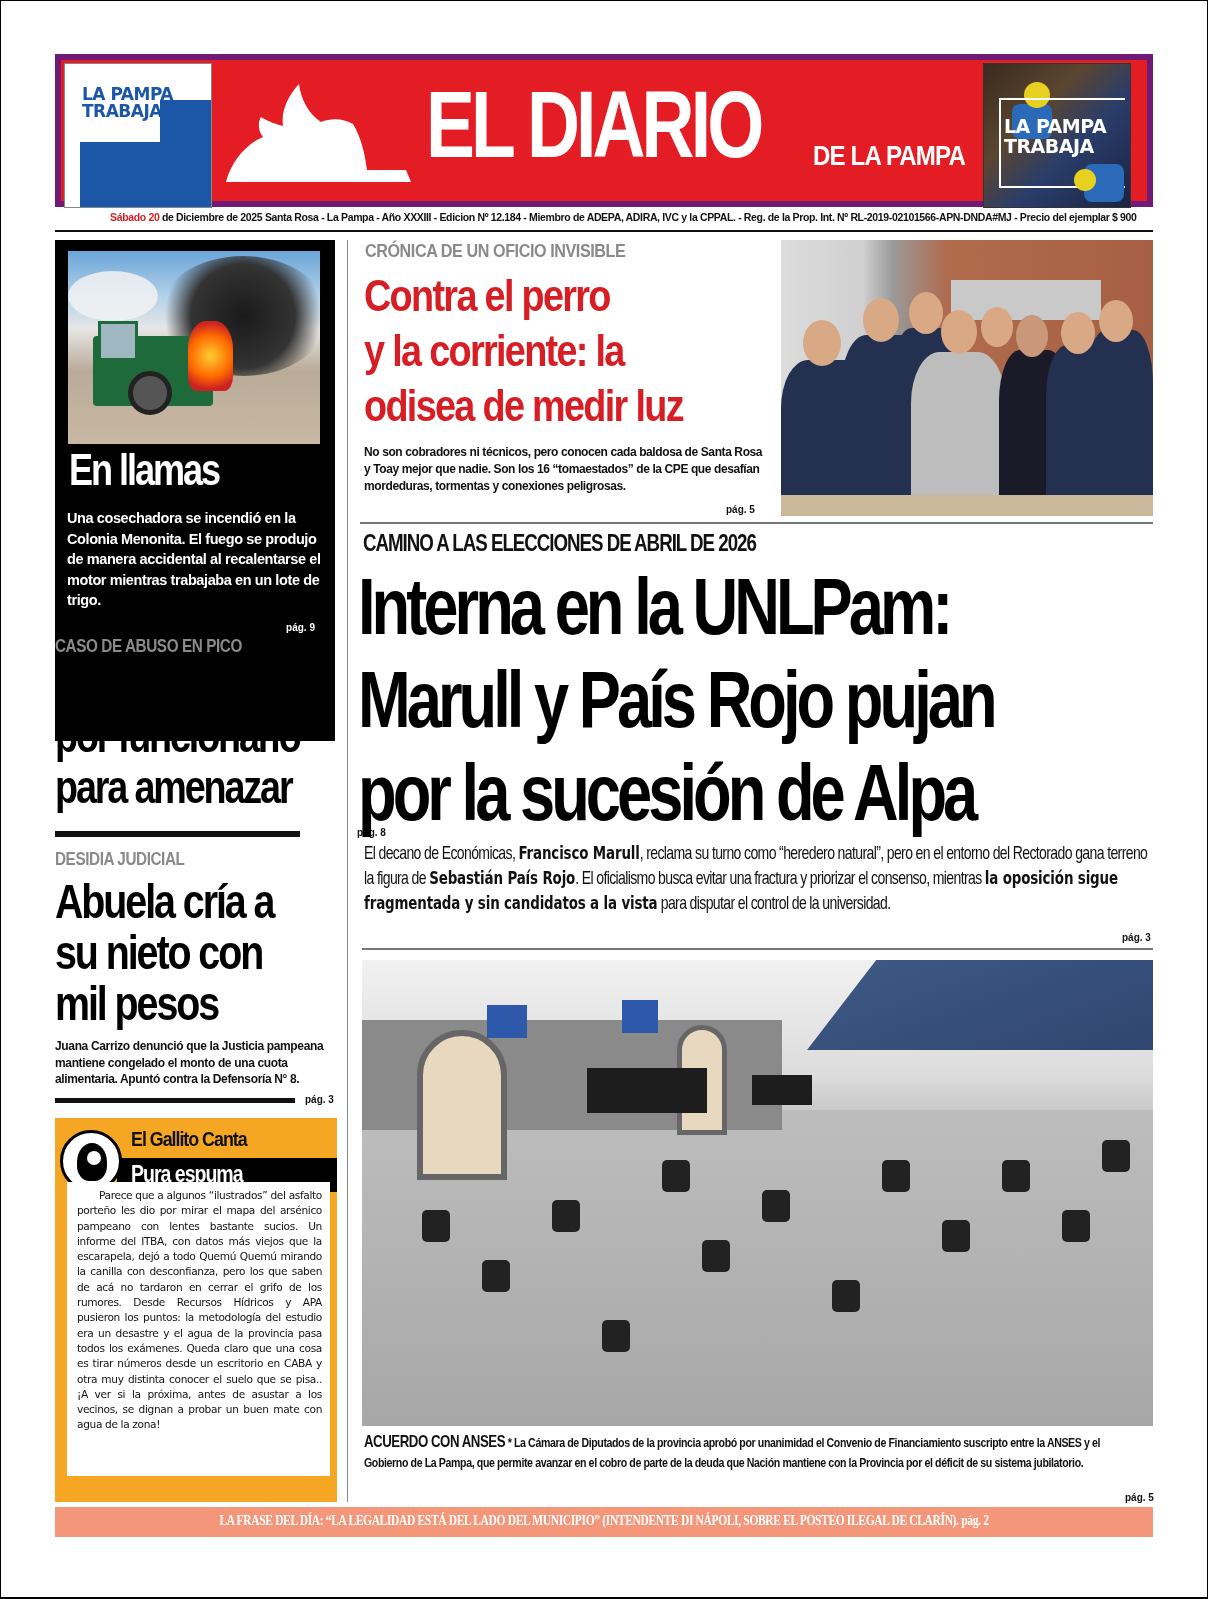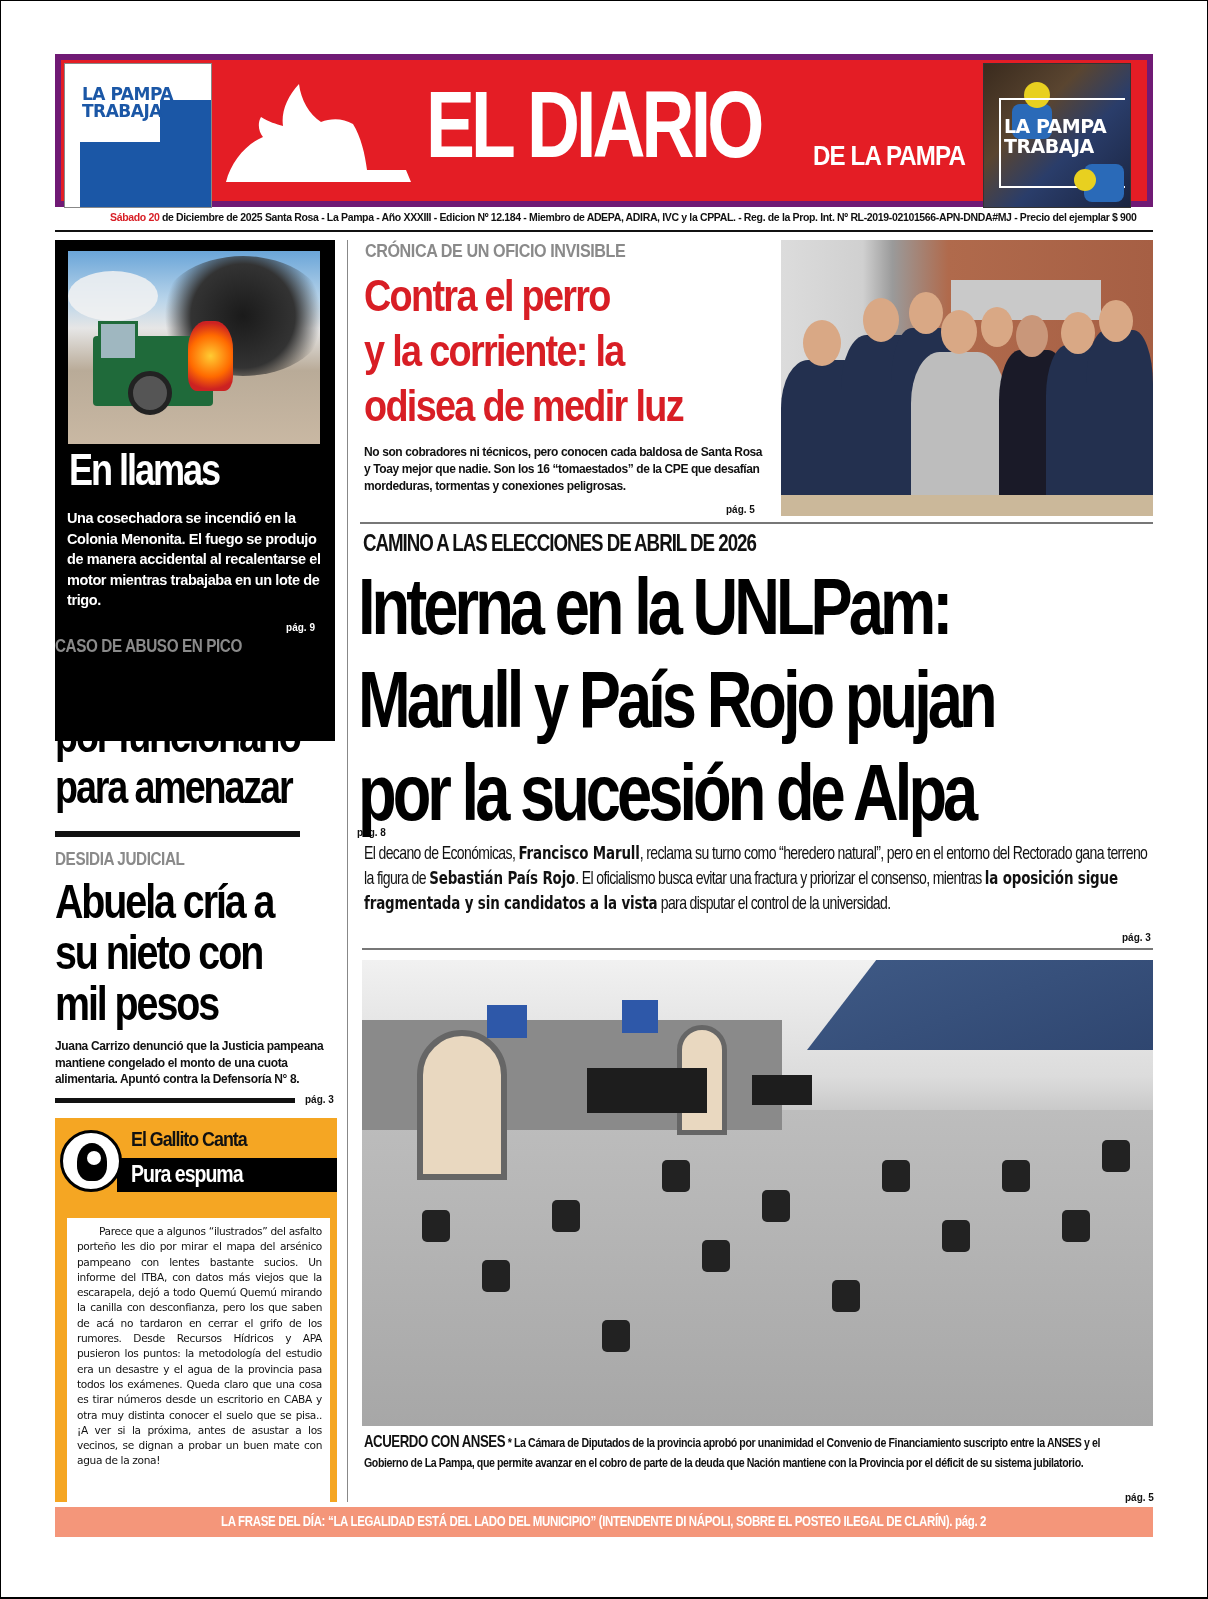--- a/index.html
+++ b/index.html
@@ -55,21 +55,21 @@
   .bar-desidia { position: absolute; left: 55px; top: 1098px; width: 240px; height: 5px; background: #111; }
   .pag-desidia { position: absolute; left: 305px; top: 1094px; }
 
   .gallito { position: absolute; left: 55px; top: 1118px; width: 282px; height: 384px; background: #f5a623; }
   .gallito-title { position: absolute; left: 76px; top: 9px; font-weight: 700; font-size: 21px; color: #111; letter-spacing: -1.2px; transform: scaleX(0.85); transform-origin: left top; }
   .gallito-bar { position: absolute; left: 62px; top: 40px; width: 220px; height: 34px; background: #000; }
   .gallito-sub { position: absolute; left: 76px; top: 43px; font-weight: 700; font-size: 23px; color: #fff; letter-spacing: -1.2px; transform: scaleX(0.85); transform-origin: left top; }
   .gallito-logo { position: absolute; left: 5px; top: 12px; width: 62px; height: 62px; border-radius: 50%; background: #fff; border: 3px solid #000; overflow: hidden; }
   .gallito-logo .c1 { position: absolute; left: 14px; top: 10px; width: 30px; height: 38px; background: #000; border-radius: 50% 50% 40% 40%; }
   .gallito-logo .c2 { position: absolute; left: 24px; top: 18px; width: 14px; height: 14px; background: #fff; border-radius: 50%; }
-  .gallito-body { position: absolute; left: 12px; top: 100px; width: 263px; height: 294px; background: #fff; padding: 6px 8px 15px 10px;
+  .gallito-body { position: absolute; left: 12px; top: 64px; width: 263px; height: 294px; background: #fff; padding: 6px 8px 15px 10px;
     font-family: "DejaVu Sans", sans-serif; font-size: 10.6px; line-height: 15.3px; color: #111; text-align: justify; letter-spacing: -0.35px; }
   .gallito-body p { text-indent: 22px; }
 
   .vrule { position: absolute; left: 347px; top: 240px; width: 1px; height: 1262px; background: #888; }
 
   
   .k-cronica { position: absolute; left: 365px; top: 240px; font-size: 19px; transform: scaleX(0.85); transform-origin: left top; }
   .h-cronica { position: absolute; left: 364px; top: 268px; width: 470px; font-weight: 700; font-size: 45px; line-height: 55px; color: #d81e25; letter-spacing: -2px; transform: scaleX(0.84); transform-origin: left top; }
   .b-cronica { position: absolute; left: 364px; top: 444px; width: 400px; font-weight: 700; font-size: 12px; line-height: 17px; letter-spacing: -0.4px; }
   .pag-cronica { position: absolute; left: 726px; top: 504px; }
@@ -97,21 +97,21 @@
   .legis-photo .screen1 { position: absolute; left: 125px; top: 45px; width: 40px; height: 33px; background: #2e58a9; }
   .legis-photo .screen2 { position: absolute; left: 260px; top: 40px; width: 36px; height: 33px; background: #2e58a9; }
   .legis-photo .desk { position: absolute; background: #1d1d1d; }
   .legis-photo .chair { position: absolute; width: 28px; height: 32px; background: #222; border-radius: 5px; }
   .legis-photo .floorgrad { position: absolute; left: 0; top: 150px; width: 791px; height: 316px; background: linear-gradient(180deg, #bdbdbd 0%, #a7a7a7 100%); }
 
   .caption { position: absolute; left: 364px; top: 1432px; width: 1000px; font-weight: 700; font-size: 13.6px; line-height: 19.5px; letter-spacing: -0.5px; transform: scaleX(0.78); transform-origin: left top; }
   .caption .lead { font-size: 17px; letter-spacing: -0.6px; }
   .pag-caption { position: absolute; left: 1125px; top: 1492px; }
 
-  .frase-bar { position: absolute; left: 55px; top: 1507px; width: 1098px; height: 30px; background: #f4967a; }
+  .frase-bar { position: absolute; left: 55px; top: 1507px; width: 1098px; height: 30px; background: #f4967a; font-family: Liberation Serif, serif; }
   .frase-text { position: absolute; left: 0; top: 6px; width: 1098px; text-align: center; font-weight: 700; font-size: 14px; color: #fff; letter-spacing: -0.4px; white-space: nowrap; }
   .frase-inner { display: inline-block; transform: scaleX(0.82); transform-origin: center top; }
 </style>
 </head>
 <body>
 
 <div class="page-frame"></div>
 
 <div class="masthead">
   <div class="mh-left-logo">

